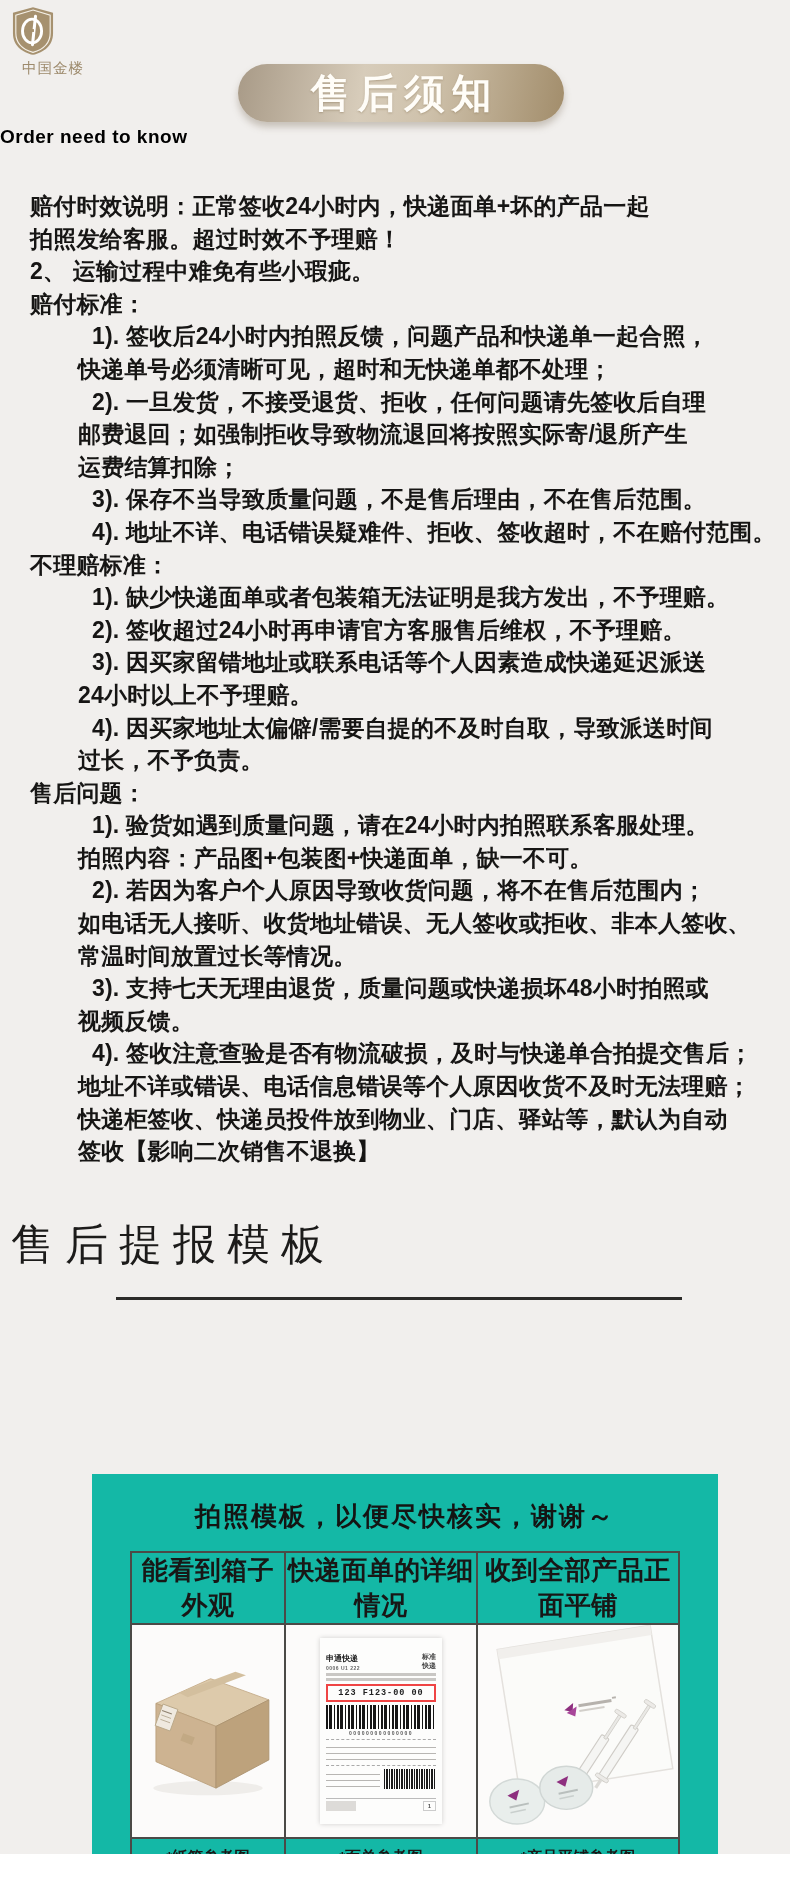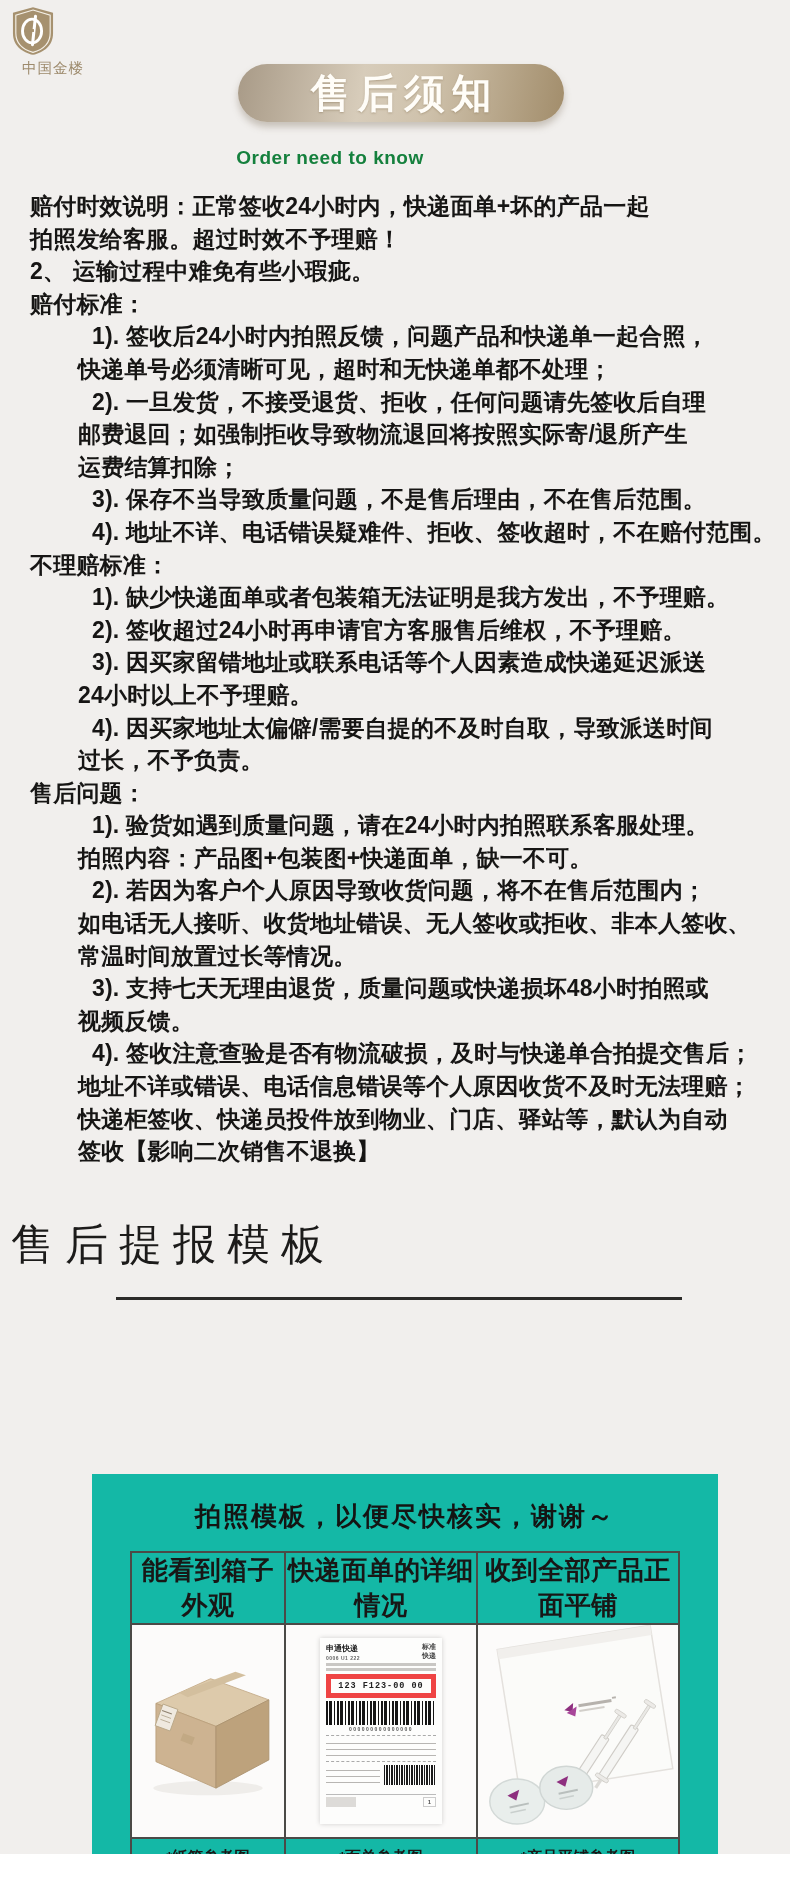--- a/index.html
+++ b/index.html
@@ -12,22 +12,22 @@
   .brand svg{display:block;margin-left:4px;}
   .brand-text{margin-top:3px;font-size:14.5px;letter-spacing:1px;color:#9d8a6c;font-weight:500;}
 
   
   .banner{position:absolute;top:64px;left:238px;width:326px;height:58px;border-radius:30px;
     background:linear-gradient(100deg,#a89a87 0%,#d7ccba 38%,#cfc2ac 58%,#a28d6b 100%);
     box-shadow:0 5px 7px rgba(120,105,85,.35);
     display:flex;align-items:center;justify-content:center;
     color:#fffdf8;font-size:40px;font-weight:bold;letter-spacing:7px;text-indent:7px;
     text-shadow:0 1px 2px rgba(130,110,80,.45);}
-  .subtitle{position:absolute;top:147px;left:0;width:660px;text-align:center;
-    font-size:19px;font-weight:bold;color:#15803d;letter-spacing:.5px;}
+  .subtitle{position:absolute;top:126px;left:0;width:660px;
+    font-size:19px;font-weight:bold;color:#000000;letter-spacing:.5px;}
 
   
   .notice{position:absolute;top:190px;left:30px;width:756px;
     font-size:23px;line-height:32.6px;color:#161514;font-weight:600;letter-spacing:.2px;}
   .notice p{margin:0;white-space:nowrap;}
   .L0{margin-left:0;}
   .L1{margin-left:62px !important;}
   .L2{margin-left:48px !important;}
 
   
@@ -44,28 +44,28 @@
     color:#141413;letter-spacing:2px;}
   table.photo{border-collapse:collapse;margin:17px auto 0;table-layout:fixed;width:542px;}
   table.photo td{border:2px solid #4b4a47;padding:0;vertical-align:middle;text-align:center;}
   .c1{width:152px;} .c2{width:190px;} .c3{width:200px;}
   td.hd{height:42px;font-size:26px;font-weight:bold;color:#181716;letter-spacing:.5px;}
   td.img{height:212px;background:#fcfbfa;}
   td.cap{height:36px;font-size:15.5px;font-weight:bold;color:#1a1918;}
 
   
   .waybill{width:122px;height:186px;margin:0 auto;background:#fdfdfc;box-shadow:0 0 5px rgba(0,0,0,.18);
-    padding:5px 6px;box-sizing:border-box;text-align:left;font-weight:600;color:#333;}
+    padding:15px 6px;box-sizing:border-box;text-align:left;font-weight:600;color:#333;}
   .wb-head{display:flex;justify-content:space-between;align-items:flex-start;}
   .wb-courier{font-size:8px;font-weight:bold;color:#222;}
   .wb-meta{font-size:5px;color:#666;letter-spacing:.5px;margin-top:1px;}
   .wb-service{font-size:7px;color:#444;text-align:right;line-height:1.25;}
   .wb-addr{margin-top:2px;}
   .wb-addr div{height:3px;background:#c9c7c4;margin:2px 0;}
-  .wb-code{margin-top:3px;border:5px solid #ef4444;font-family:"Liberation Mono","DejaVu Sans Mono",monospace;
+  .wb-code{margin-top:3px;border:2px solid #ef4444;font-family:"Liberation Mono","DejaVu Sans Mono",monospace;
     font-size:8.5px;text-align:center;letter-spacing:1px;padding:2px 0;color:#222;}
   .wb-bar{margin-top:3px;height:24px;
     background:repeating-linear-gradient(90deg,#151515 0 2px,#fdfdfc 2px 3px,#151515 3px 6px,#fdfdfc 6px 8px,#151515 8px 9px,#fdfdfc 9px 11px);}
   .wb-digits{font-size:5px;text-align:center;color:#555;letter-spacing:1.5px;margin-top:1px;}
   .wb-sec{margin-top:3px;border-top:1px dashed #aaa;padding-top:2px;}
   .wb-line{height:1px;background:#b8b6b3;margin:5px 0;}
   .wb-split{display:flex;gap:4px;margin-top:2px;border-top:1px dashed #aaa;padding-top:3px;}
   .wb-left{flex:1;}
   .wb-left div{height:1px;background:#b8b6b3;margin:5px 0;}
   .wb-bar2{width:52px;height:20px;

